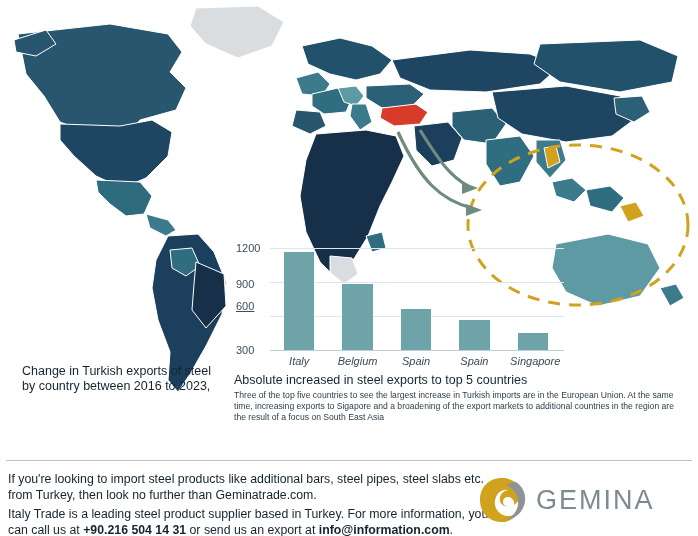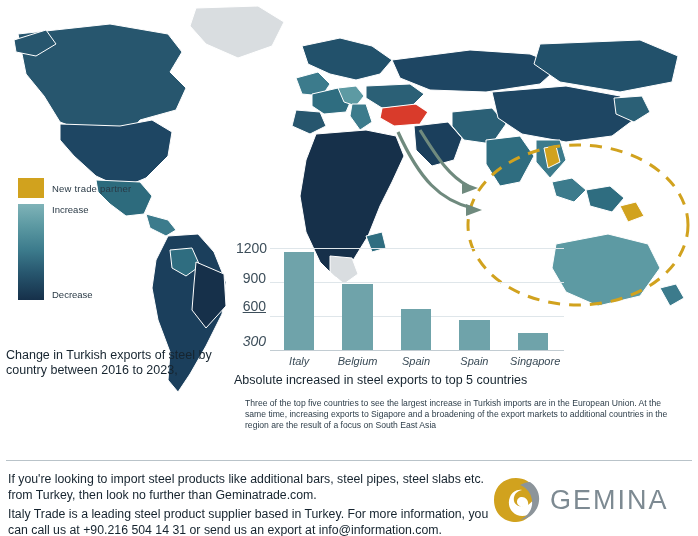--- a/index.html
+++ b/index.html
@@ -22,46 +22,46 @@
   .legend-row{display:flex;align-items:center;height:20px;}
   .legend-sw{width:26px;height:20px;flex:0 0 26px;}
   .legend-label{font-size:9.5px;color:#2a3a46;margin-left:8px;letter-spacing:.2px;}
   .grad-col{width:26px;height:96px;background:linear-gradient(to bottom,#7fb3b8 0%,#5d9aa3 22%,#3c7b8c 48%,#27566e 72%,#16304a 100%);}
   .grad-wrap{display:flex;}
   .grad-labels{margin-left:8px;height:96px;display:flex;flex-direction:column;justify-content:space-between;}
   .grad-labels span{font-size:9.5px;color:#2a3a46;}
 
   
   .left-caption{position:absolute;left:6px;top:348px;width:236px;}
-  .left-caption p{margin:0;font-size:12.5px;line-height:15px;color:#16242f;}
+  .left-caption p{margin:16px;font-size:12.5px;line-height:15px;color:#16242f;}
   .left-caption p.second{margin-top:16px;}
 
   
   .chart{position:absolute;left:236px;top:238px;width:330px;height:130px;}
-  .ytick{position:absolute;left:0;width:30px;text-align:right;font-size:14px;color:#3d4e5a;transform:translateY(-50%);}
+  .ytick{position:absolute;left:0;width:30px;text-align:left;font-size:11px;color:#3d4e5a;transform:translateY(-50%);}
   .gridline{position:absolute;left:34px;right:2px;height:1px;background:#dfe6ea;}
   .bar{position:absolute;bottom:0;background:#6fa3aa;}
   .xaxis{position:absolute;left:34px;right:2px;bottom:17px;height:1px;background:#c2ccd2;}
   .xlab{position:absolute;bottom:1px;text-align:center;font-size:11px;font-style:italic;color:#394a56;}
 
   
   .chart-caption{position:absolute;left:234px;top:373px;width:452px;}
   .chart-caption .cc-title{font-size:12.5px;color:#16242f;margin:0 0 3px 0;}
-  .chart-caption .cc-body{font-size:8.6px;line-height:11px;color:#2d3d49;margin:11px;}
+  .chart-caption .cc-body{font-size:8.6px;line-height:11px;color:#2d3d49;margin:0;}
 
   
   .divider{position:absolute;left:6px;top:460px;width:686px;height:1px;background:#b9c3c9;}
 
   
   .footer{position:absolute;left:8px;top:472px;width:490px;}
   .footer p{margin:0 0 4px 0;font-size:12.3px;line-height:15.5px;color:#16242f;}
-  .footer b{font-weight:normal;}
+  .footer b{font-weight:bold;}
 
   
-  .logo{position:absolute;right:0;top:474px;width:208px;height:52px;display:flex;align-items:center;}
+  .logo{position:absolute;right:14px;top:474px;width:208px;height:52px;display:flex;align-items:center;}
   .logo-mark{width:52px;height:52px;flex:0 0 52px;}
   .logo-text{font-size:27px;letter-spacing:2px;color:#7d8a92;margin-left:8px;}
 </style>
 </head>
 <body>
 
 <div id="stage">
 
   <div class="map-wrap">
     <svg class="map-svg" width="698" height="460" viewBox="0 0 698 460" xmlns="http://www.w3.org/2000/svg">
@@ -113,46 +113,32 @@
 
       <ellipse cx="578" cy="225" rx="110" ry="80" fill="none" stroke="#d1a21e" stroke-width="3" stroke-dasharray="12 9"></ellipse>
 
       <path d="M398 132 C 420 180, 440 200, 472 208" fill="none" stroke="#6f8a7e" stroke-width="3.2"></path>
       <path d="M466 204 L482 210 L466 216 Z" fill="#6f8a7e"></path>
       <path d="M420 130 C 440 162, 450 176, 468 186" fill="none" stroke="#6f8a7e" stroke-width="3.2"></path>
       <path d="M462 182 L478 188 L462 194 Z" fill="#6f8a7e"></path>
     </svg>
   </div>
 
-  <div class="legend">
-    <div class="legend-row">
-      <div class="legend-sw" style="background:#d1a21e"></div>
-      <div class="legend-label">New trade partner</div>
-    </div>
-    <div style="height:6px"></div>
-    <div class="grad-wrap">
-      <div class="grad-col"></div>
-      <div class="grad-labels">
-        <span>Increase</span>
-        <span>Decrease</span>
-      </div>
-    </div>
-  </div>
 
   <div class="left-caption">
     <p>Change in Turkish exports of steel by country between 2016 to 2023,</p>
   </div>
 
   <div class="chart" id="chart">
       <div class="gridline" style="top: 112px;"></div>
-      <div class="ytick" style="top: 103px; font-style: italic;">300</div>
+      <div class="ytick" style="top: 112px;">300</div>
       <div class="gridline" style="top: 77.8947px;"></div>
       <div class="ytick" style="top: 68px; text-decoration: underline;">600</div>
       <div class="gridline" style="top: 43.7895px;"></div>
-      <div class="ytick" style="top: 40px;">900</div>
+      <div class="ytick" style="top: 46px;">900</div>
       <div class="gridline" style="top: 9.68421px;"></div>
       <div class="ytick" style="top: 9.68421px;">1200</div>
       <div class="xaxis"></div>
       <div class="bar" style="left: 48.016px; width: 30.368px; top: 14.2316px; height: 97.7684px; bottom: auto; background: rgb(111, 163, 170);"></div>
       <div class="xlab" style="left: 34px; width: 58.4px;">Italy</div>
       <div class="bar" style="left: 106.416px; width: 30.368px; top: 46.0632px; height: 65.9368px; bottom: auto; background: rgb(111, 163, 170);"></div>
       <div class="xlab" style="left: 92.4px; width: 58.4px;">Belgium</div>
       <div class="bar" style="left: 164.816px; width: 30.368px; top: 70.5053px; height: 41.4947px; bottom: auto; background: rgb(111, 163, 170);"></div>
       <div class="xlab" style="left: 150.8px; width: 58.4px;">Spain</div>
       <div class="bar" style="left: 223.216px; width: 30.368px; top: 81.8737px; height: 30.1263px; bottom: auto; background: rgb(111, 163, 170);"></div>

